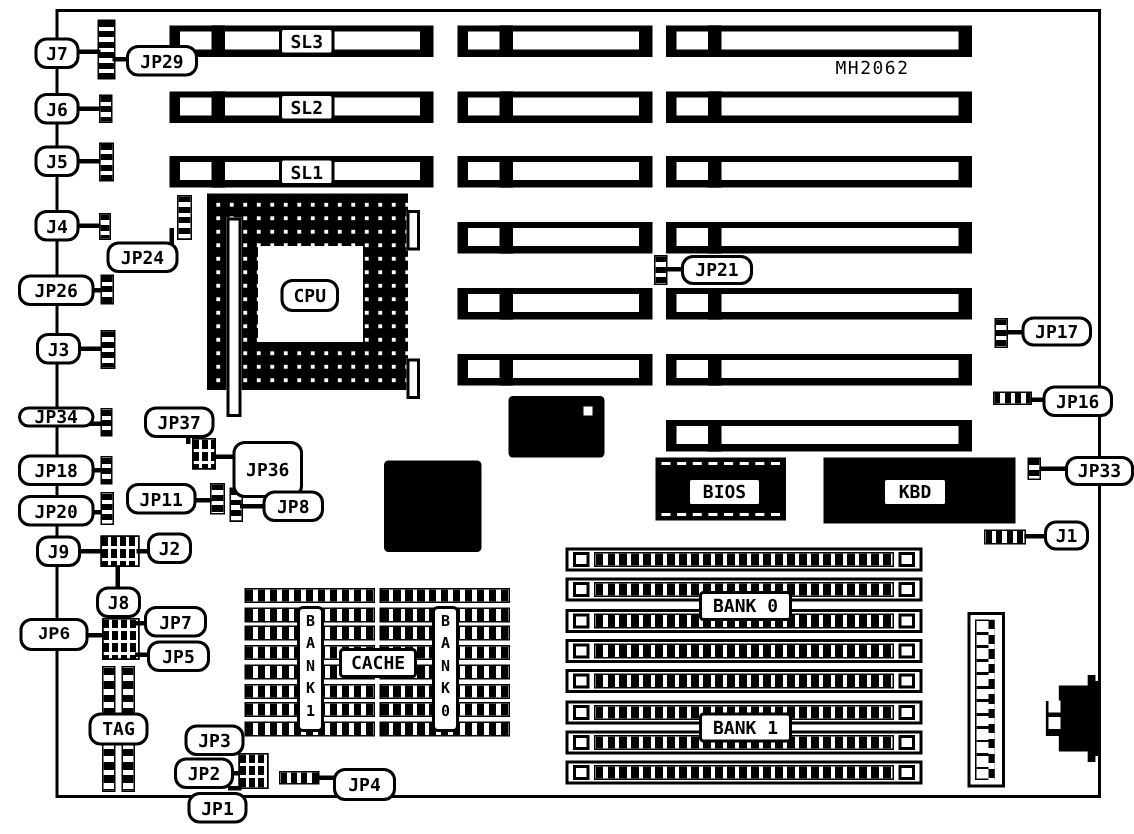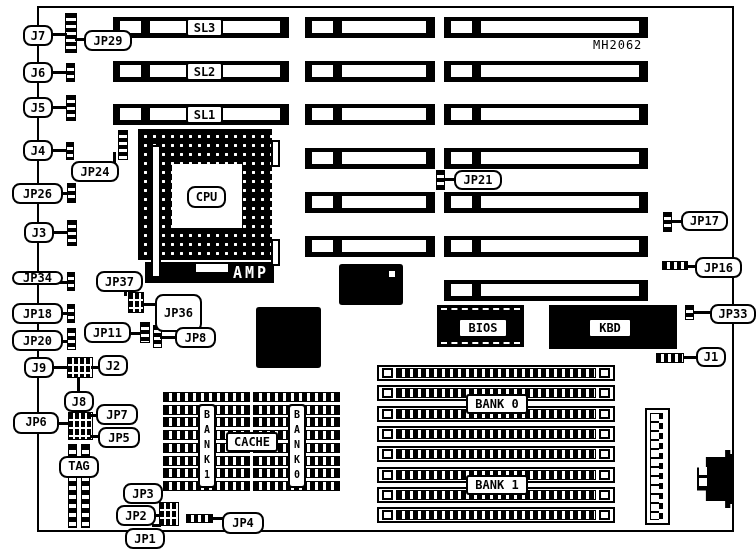--- a/index.html
+++ b/index.html
@@ -65,21 +65,21 @@
   .din{background:#000;z-index:2;
        clip-path:polygon(24% 12%,76% 12%,76% 0,90% 0,90% 7%,100% 7%,100% 93%,90% 93%,
                          90% 100%,76% 100%,76% 88%,24% 88%,24% 70%,0 70%,0 30%,24% 30%);}
   .notch{background:#fff;z-index:3;}
 </style>
 </head>
 <body>
 
 <div id="canvas">
   <div class="abs board" id="board-outline" style="left: 37px; top: 6px; width: 697px; height: 526px;"></div>
-  <span class="abs title" id="board-title" style="left:549px;top:38px;padding-left:44px;">MH2062</span>
+  <span class="abs title" id="board-title" style="left:513px;top:38px;padding-left:44px;">MH2062</span>
 <div class="abs slot" style="position: absolute; left: 113px; top: 17px; width: 176px; height: 21px;">
       <div class="slot-stripe"></div>
       <div class="slot-key"></div>
     </div>
     <div class="abs slot" style="position: absolute; left: 113px; top: 61px; width: 176px; height: 21px;">
       <div class="slot-stripe"></div>
       <div class="slot-key"></div>
     </div>
     <div class="abs slot" style="position: absolute; left: 113px; top: 104px; width: 176px; height: 21px;">
       <div class="slot-stripe"></div>
@@ -197,21 +197,20 @@
     <div class="abs cachechip" style="position: absolute; left: 253px; top: 468px; width: 87px; height: 10px;"></div>
     <div class="abs cachechip" style="position: absolute; left: 253px; top: 481px; width: 87px; height: 10px;"></div>
     <div class="abs tagcol" style="position: absolute; left: 68px; top: 444px; width: 9px; height: 84px;"></div>
     <div class="abs tagcol" style="position: absolute; left: 81px; top: 444px; width: 9px; height: 84px;"></div>
     <div class="abs socket" style="position: absolute; left: 138px; top: 129px; width: 134px; height: 131px;"></div>
     <div class="abs die" style="position: absolute; left: 172px; top: 164px; width: 70px; height: 64px;"></div>
     <div class="abs lbl" style="position: absolute; left: 187px; top: 186px; width: 39px; height: 22px;">CPU</div>
     <div class="abs whitebar" style="position: absolute; left: 151px; top: 145px; width: 10px; height: 133px;"></div>
     <div class="abs whitebar" style="position: absolute; left: 271px; top: 140px; width: 9px; height: 27px;"></div>
     <div class="abs whitebar" style="position: absolute; left: 271px; top: 239px; width: 9px; height: 27px;"></div>
-    <div class="abs ampbar" style="position: absolute; left: 145px; top: 262px; width: 129px; height: 21px;">AMP<div class="ampwin" style="position: absolute; left: 51px; top: 2px; width: 32px; height: 8px;"></div></div>
     <div class="abs qfp" style="position: absolute; left: 339px; top: 264px; width: 64px; height: 41px;">
       <div class="qfp-dot"></div>
     </div>
     <div class="abs qfp" style="position: absolute; left: 256px; top: 307px; width: 65px; height: 61px;"></div>
     <div class="abs rom" style="position: absolute; left: 437px; top: 305px; width: 87px; height: 42px;">
       <div class="rom-dash"></div>
     </div>
     <div class="abs rom" style="position: absolute; left: 549px; top: 305px; width: 128px; height: 44px;"></div>
     <div class="abs jmp jmp-v" style="position: absolute; left: 65px; top: 13px; width: 12px; height: 40px;"></div>
     <div class="abs jmp jmp-v" style="position: absolute; left: 66px; top: 63px; width: 9px; height: 19px;"></div>
@@ -286,21 +285,21 @@
     <div class="abs lbl" style="position: absolute; left: 12px; top: 303px; width: 51px; height: 21px;">JP18</div>
     <div class="abs lbl" style="position: absolute; left: 84px; top: 322px; width: 47px; height: 21px;">JP11</div>
     <div class="abs lbl" style="position: absolute; left: 175px; top: 327px; width: 41px; height: 21px;">JP8</div>
     <div class="abs lbl" style="position: absolute; left: 12px; top: 330px; width: 51px; height: 21px;">JP20</div>
     <div class="abs lbl" style="position: absolute; left: 24px; top: 357px; width: 30px; height: 21px;">J9</div>
     <div class="abs lbl" style="position: absolute; left: 98px; top: 355px; width: 30px; height: 21px;">J2</div>
     <div class="abs lbl" style="position: absolute; left: 64px; top: 391px; width: 30px; height: 21px;">J8</div>
     <div class="abs lbl" style="position: absolute; left: 13px; top: 412px; width: 46px; height: 22px; font-family: Liberation Mono, monospace;">JP6</div>
     <div class="abs lbl" style="position: absolute; left: 96px; top: 404px; width: 42px; height: 21px;">JP7</div>
     <div class="abs lbl" style="position: absolute; left: 98px; top: 427px; width: 42px; height: 21px;">JP5</div>
-    <div class="abs lbl" style="position: absolute; left: 59px; top: 456px; width: 40px; height: 22px; font-family: Liberation Mono, monospace;">TAG</div>
+    <div class="abs lbl" style="position: absolute; left: 59px; top: 475px; width: 40px; height: 22px;">TAG</div>
     <div class="abs lbl" style="position: absolute; left: 123px; top: 483px; width: 40px; height: 21px;">JP3</div>
     <div class="abs lbl" style="position: absolute; left: 116px; top: 505px; width: 40px; height: 21px;">JP2</div>
     <div class="abs lbl" style="position: absolute; left: 125px; top: 528px; width: 40px; height: 21px;">JP1</div>
     <div class="abs lbl" style="position: absolute; left: 222px; top: 512px; width: 42px; height: 22px;">JP4</div>
     <div class="abs lbl" style="position: absolute; left: 454px; top: 170px; width: 48px; height: 20px;">JP21</div>
     <div class="abs lbl" style="position: absolute; left: 681px; top: 211px; width: 47px; height: 20px;">JP17</div>
     <div class="abs lbl" style="position: absolute; left: 695px; top: 257px; width: 47px; height: 21px;">JP16</div>
     <div class="abs lbl" style="position: absolute; left: 710px; top: 304px; width: 46px; height: 20px;">JP33</div>
     <div class="abs lbl" style="position: absolute; left: 696px; top: 347px; width: 30px; height: 20px; text-align: center;">J1</div>
     <div class="abs lbl sq" style="position: absolute; left: 458px; top: 318px; width: 50px; height: 20px;">BIOS</div>

